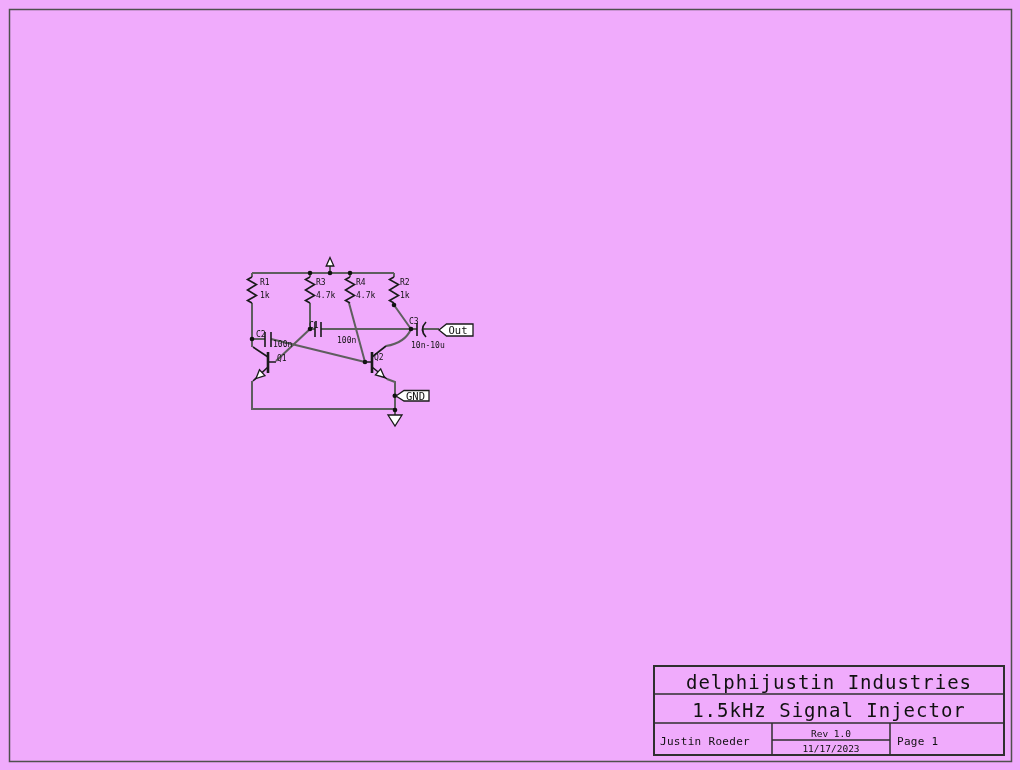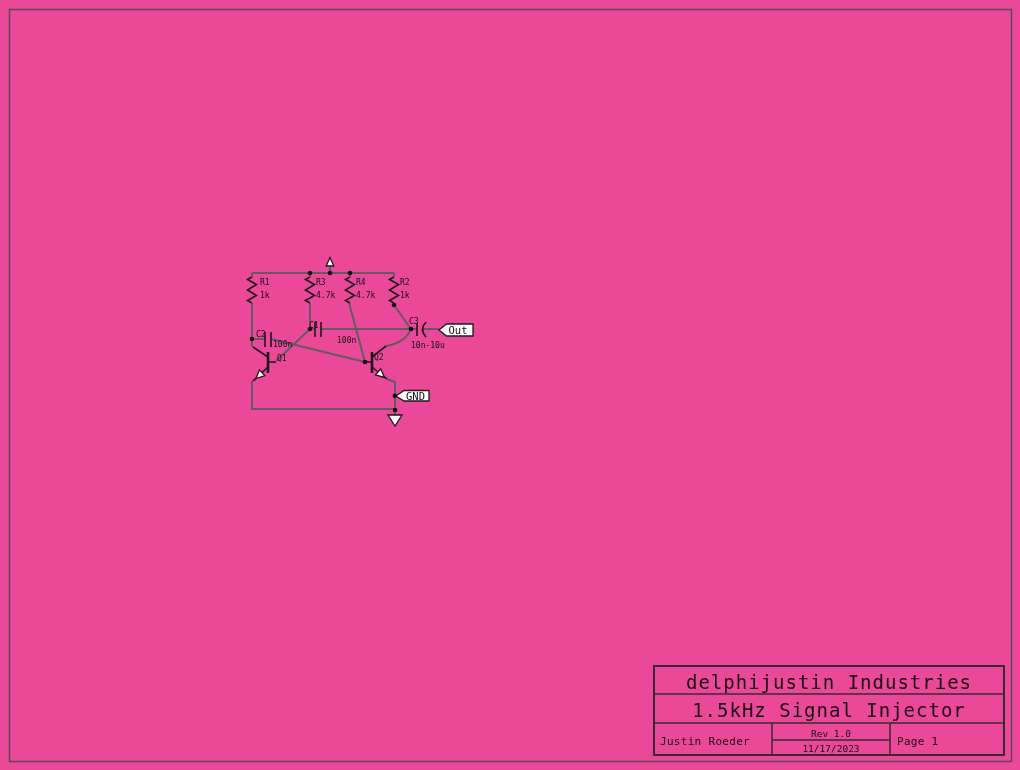--- a/index.html
+++ b/index.html
@@ -5,21 +5,21 @@
   html, body {
     margin: 0;
     padding: 0;
     background: #ffffff;
     font-family: "DejaVu Sans Mono", "Liberation Mono", monospace;
   }
   .page {
     position: relative;
     width: 1020px;
     height: 770px;
-    background: #ec4899;
+    background: #f0abfc;
     overflow: hidden;
   }
   svg { position: absolute; left: 0; top: 0; }
   text {
     fill: #111111;
     font-family: "DejaVu Sans Mono", "Liberation Mono", monospace;
   }
   .lbl   { font-size: 8px; }
   .flagtxt { font-size: 10.5px; }
   .tb-big  { font-size: 19px; letter-spacing: 1px; }

